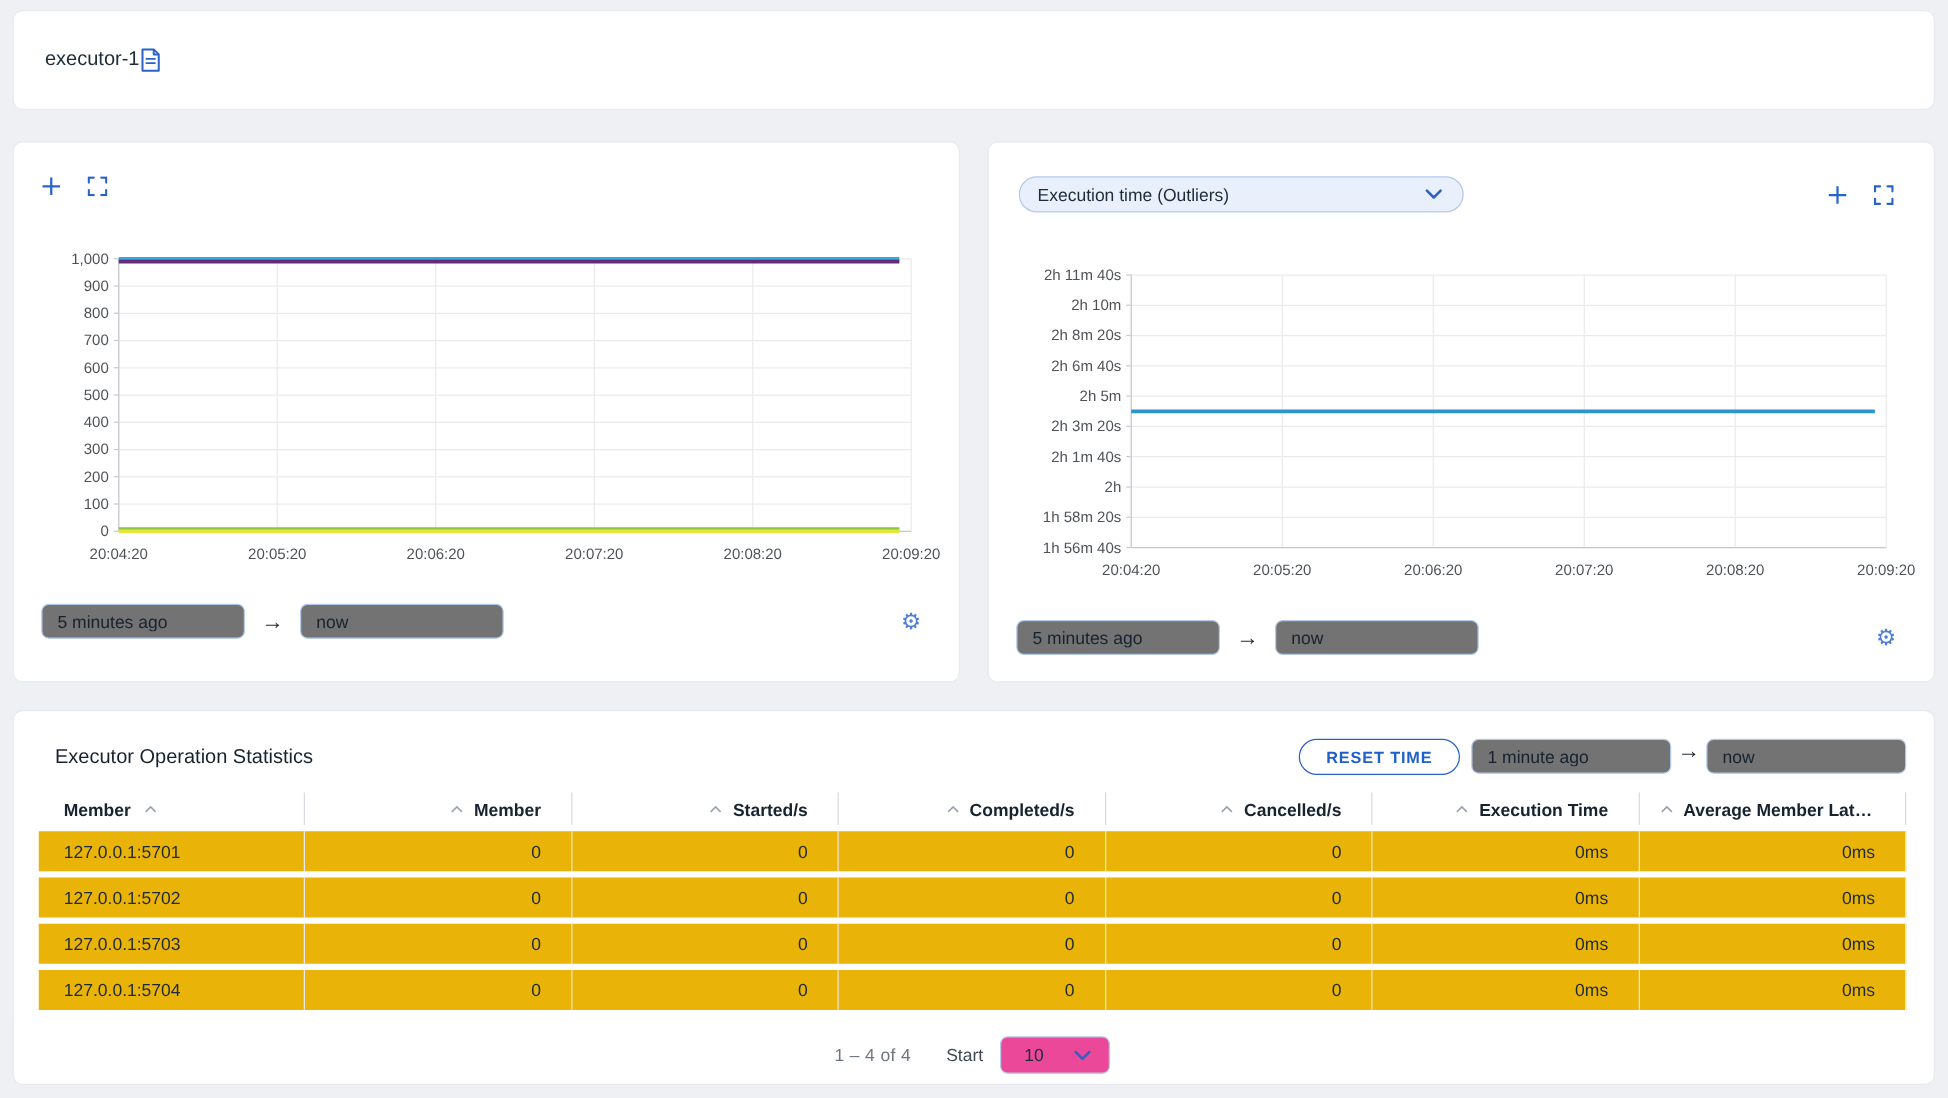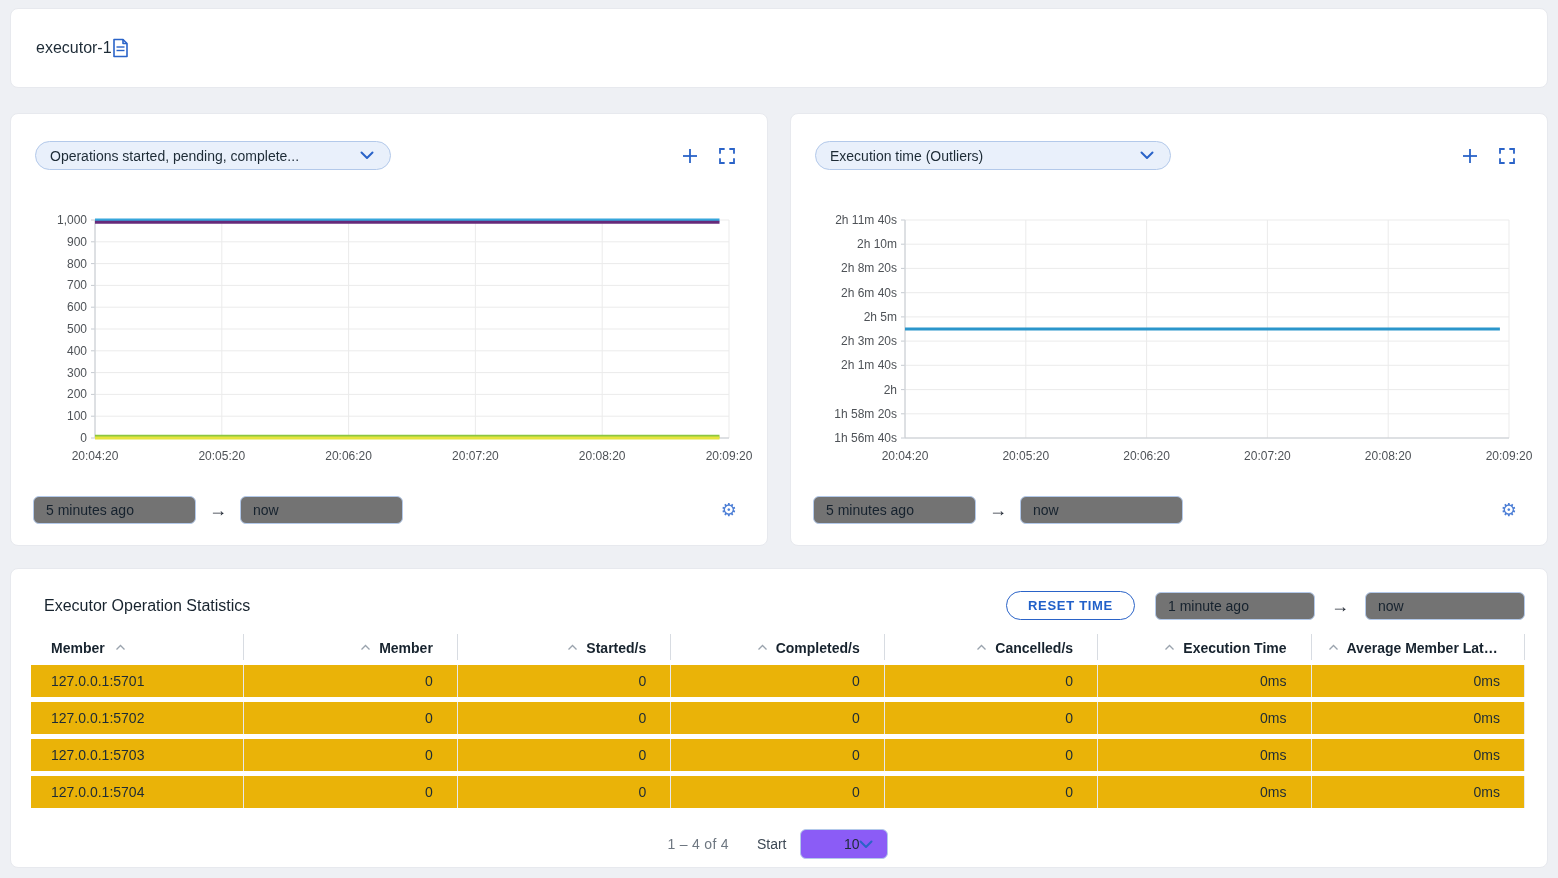--- a/index.html
+++ b/index.html
@@ -95,21 +95,21 @@
     height: 300px;
     padding: 22px 22px 0 20px;
   }
   .stats-header {
     display: flex;
     align-items: center;
     justify-content: space-between;
     padding-left: 13px;
   }
   .stats-title { font-size: 16px; color: #17232e; }
-  .stats-controls { display: flex; align-items: center; gap: 12px; }
+  .stats-controls { display: flex; align-items: flex-start; gap: 1px; }
   .reset-btn {
     height: 29px;
     padding: 0 21px;
     border: 1.5px solid #2a63c8;
     border-radius: 15px;
     background: #ffffff;
     color: #2160c9;
     font-size: 13px;
     font-weight: 600;
     letter-spacing: 0.7px;
@@ -155,26 +155,26 @@
     align-items: center;
     justify-content: center;
     gap: 14px;
     margin-top: 16px;
   }
   .page-range { font-size: 14px; color: #6e7781; letter-spacing: 0.3px; }
   .rows-label { font-size: 14px; color: #3d4854; margin-left: 14px; }
   .rows-select {
     width: 88px;
     height: 30px;
-    background: #8b5cf6;
+    background: #ec4899;
     border: 1px solid #b3c9ea;
     border-radius: 6px;
     display: flex;
     align-items: center;
-    justify-content: flex-end;
+    justify-content: space-between;
     padding: 0 14px 0 18px;
     cursor: pointer;
   }
   .rows-select span { font-size: 14px; color: #1d2b36; }
 </style>
 </head>
 <body>
 
 <div class="card header-card">
   <span class="header-title">executor-1</span>
@@ -185,26 +185,20 @@
       <line x1="4.5" y1="9" x2="12.5" y2="9" stroke="#2a63c8" stroke-width="1.4"></line>
       <line x1="4.5" y1="12.5" x2="12.5" y2="12.5" stroke="#2a63c8" stroke-width="1.4"></line>
     </svg>
   </span>
 </div>
 
 <div class="charts-row">
 
   <div class="card chart-panel">
     <div class="panel-top">
-      <div class="metric-select">
-        <span>Operations started, pending, complete...</span>
-        <svg width="14" height="9" viewBox="0 0 14 9">
-          <path d="M1.5 1.5 L7 7 L12.5 1.5" fill="none" stroke="#2a63c8" stroke-width="2" stroke-linecap="round" stroke-linejoin="round"></path>
-        </svg>
-      </div>
       <div class="panel-actions">
         <span class="icon-btn">
           <svg width="16" height="16" viewBox="0 0 16 16">
             <line x1="8" y1="1" x2="8" y2="15" stroke="#2a63c8" stroke-width="1.8"></line>
             <line x1="1" y1="8" x2="15" y2="8" stroke="#2a63c8" stroke-width="1.8"></line>
           </svg>
         </span>
         <span class="icon-btn">
           <svg width="16" height="16" viewBox="0 0 16 16" fill="none" stroke="#2a63c8" stroke-width="1.8" stroke-linecap="round">
             <path d="M1 5 V1 H5"></path>

